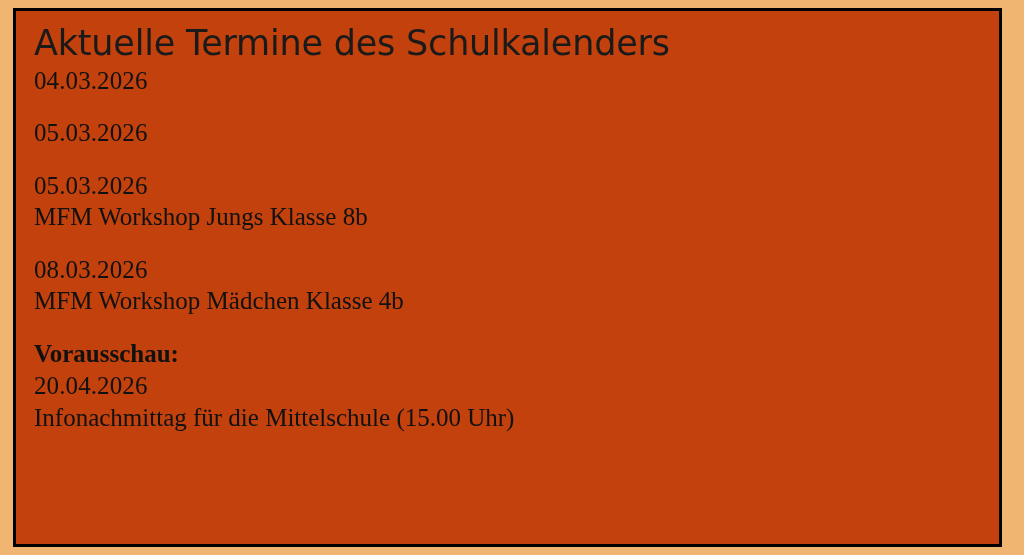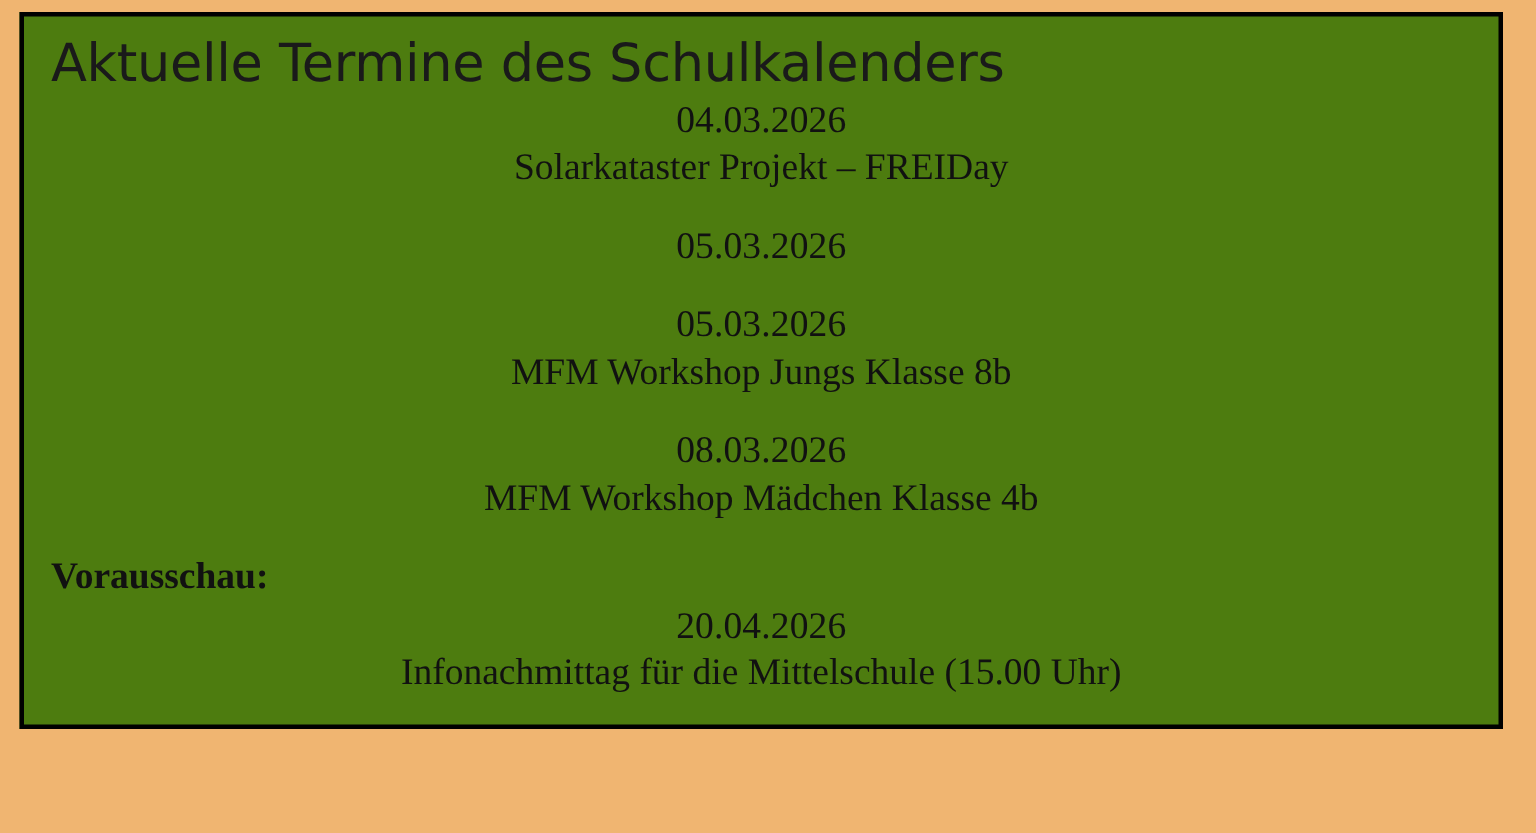--- a/index.html
+++ b/index.html
@@ -18,23 +18,23 @@
     width: 1024px;
     height: 555px;
     background: #f0b571;
     box-sizing: border-box;
   }
   .calendar-box {
     position: absolute;
     left: 13px;
     top: 8px;
     width: 989px;
-    height: 478px;
+    height: 539px;
     border: 3px solid #000000;
-    background: #4d7c0f;
+    background: #c2410c;
     box-sizing: border-box;
     padding: 14px 18px 0 18px;
     overflow: hidden;
   }
   .cal-title {
     font-family: "DejaVu Sans", sans-serif;
     font-size: 35px;
     font-weight: 400;
     color: #1a1a1a;
     line-height: 1.08;
@@ -51,21 +51,20 @@
   .entry:last-child {
     margin-bottom: 0;
   }
   .entry-date,
   .entry-text {
     font-family: "Liberation Serif", serif;
     font-size: 25px;
     color: #111111;
     line-height: 1.26;
     white-space: nowrap;
-    text-align: center;
   }
   .entry-date {
     letter-spacing: 0.1px;
   }
   .preview-heading {
     font-family: "Liberation Serif", serif;
     font-size: 25px;
     font-weight: bold;
     color: #111111;
     line-height: 1.26;
@@ -78,21 +77,20 @@
 
 <div class="page">
   <div class="calendar-box">
 
     <div class="cal-title">Aktuelle Termine des Schulkalenders</div>
 
     <div class="entries">
 
       <div class="entry">
         <div class="entry-date">04.03.2026</div>
-        <div class="entry-text">Solarkataster Projekt – FREIDay</div>
       </div>
 
       <div class="entry">
         <div class="entry-date">05.03.2026</div>
       </div>
 
       <div class="entry">
         <div class="entry-date">05.03.2026</div>
         <div class="entry-text">MFM Workshop Jungs Klasse 8b</div>
       </div>

